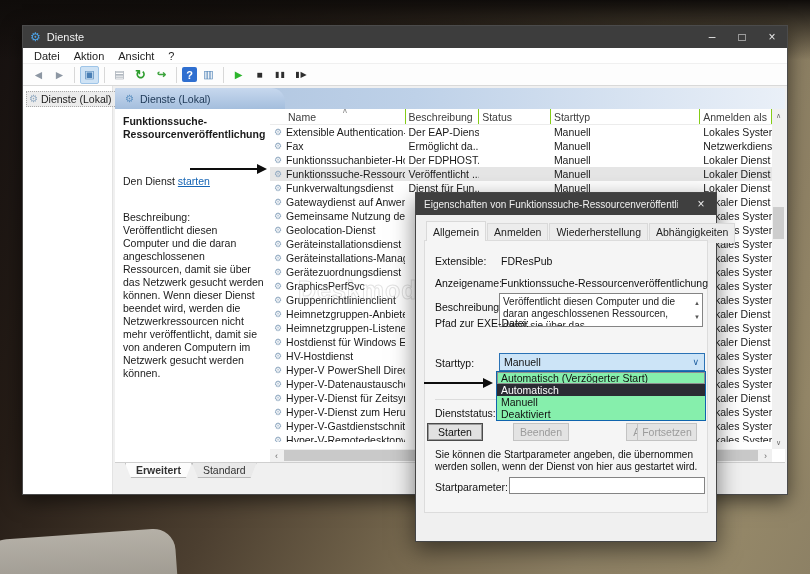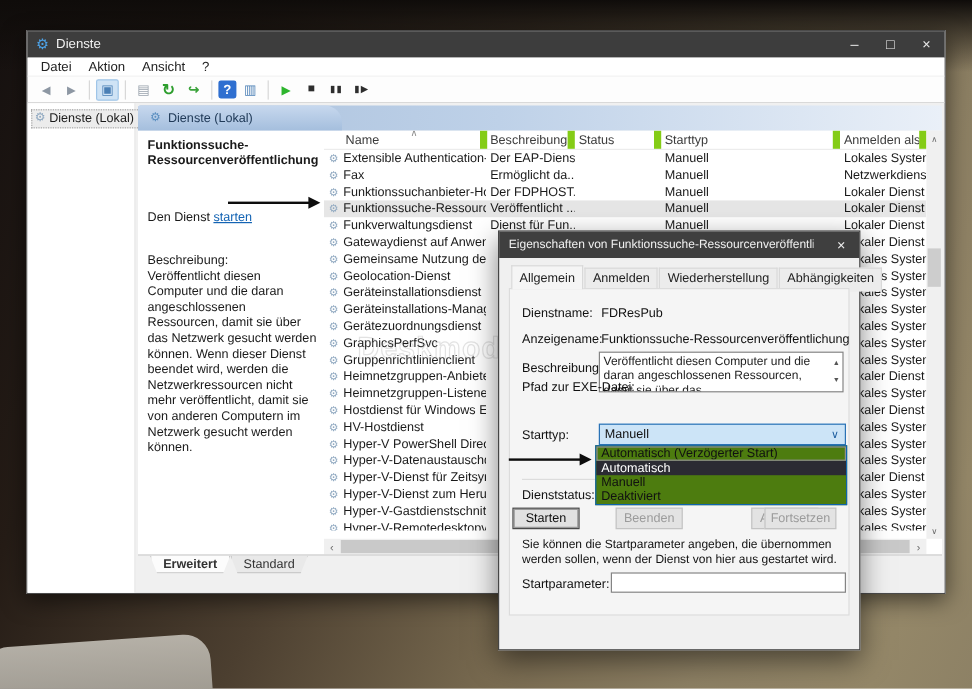--- a/index.html
+++ b/index.html
@@ -54,21 +54,21 @@
   .panelbody { position:absolute; left:2px; right:2px; top:23px; bottom:32px; background:#fff; }
 
   .descpanel { position:absolute; left:0; top:0; width:155px; bottom:0; padding:6px 4px 0 8px; background:#fff; }
   .svc-title { font-weight:bold; font-size:10.5px; line-height:13px; }
   .svc-action { margin-top:34px; font-size:10.5px; }
   .svc-action a { color:#1464b4; text-decoration:underline; cursor:pointer; }
   .svc-desc { margin-top:24px; font-size:10.5px; line-height:13px; }
 
   .list { position:absolute; left:155px; right:0; top:0; bottom:0; }
   .lheader { position:absolute; left:0; top:0; right:13px; height:16px; display:flex; border-bottom:1px solid #ececec; background:#fff; }
-  .hcell { position:relative; border-right:6px solid #84cc16; color:#3c3c3c; font-size:10.5px; display:flex; align-items:center; padding-left:3px; white-space:nowrap; overflow:hidden; }
+  .hcell { position:relative; border-right:1px solid #84cc16; color:#3c3c3c; font-size:10.5px; display:flex; align-items:center; padding-left:3px; white-space:nowrap; overflow:hidden; }
   .hcell .caret { position:absolute; left:72px; top:-3px; color:#8a8a8a; font-size:8px; }
   .hcell:first-child { padding-left:18px; }
   .lrows { position:absolute; left:0; top:16px; right:13px; bottom:20px; overflow:hidden; }
   .lrow { display:flex; height:14px; align-items:center; font-size:10.5px; white-space:nowrap; }
   .lrow.sel { background:#e6e6e6; }
   .lcell { overflow:hidden; padding-left:3px; white-space:nowrap; }
   .lcell.namec { display:flex; align-items:center; gap:4px; padding-left:4px; }
   .lcell .gear { font-size:9px; }
 
   .vscroll { position:absolute; right:0; top:0; width:13px; bottom:13px; background:#f0f0f0; }
@@ -106,21 +106,21 @@
   .dlg-page { position:absolute; left:8px; right:8px; top:47px; height:273px; background:#f5f5f5; border:1px solid #dcdcdc; }
   .frow { position:absolute; font-size:10.5px; color:#111; white-space:nowrap; }
   .dlg-textarea { position:absolute; left:74px; top:52px; width:204px; height:34px; background:#fff; border:1px solid #848484;
     font-size:10px; line-height:12px; padding:2px 14px 2px 3px; color:#222; overflow:hidden; }
   .ta-arr { position:absolute; right:2px; font-size:6px; color:#555; }
   .ta-arr.u { top:3px; } .ta-arr.d { bottom:3px; }
   .pathtext { position:absolute; left:10px; top:105px; font-size:10px; color:#222; white-space:nowrap; }
   .combo { position:absolute; left:74px; top:112px; width:206px; height:18px; background:#cce4f7; border:1px solid #2a72b5;
     display:flex; align-items:center; padding-left:4px; color:#111; }
   .combo .chev { margin-left:auto; margin-right:5px; color:#1b5c9e; font-size:9px; }
-  .dropdown { position:absolute; left:80px; top:178px; width:210px; background:#4d7c0f; border:1px solid #0f64ad; z-index:6; }
+  .dropdown { position:absolute; left:80px; top:178px; width:210px; background:#86efac; border:1px solid #0f64ad; z-index:6; }
   .dd-item { height:12px; line-height:12px; padding-left:4px; font-size:10.5px; color:#111; white-space:nowrap; overflow:hidden; }
   .dd-item.hl { background:#2b2b33; color:#fff; }
   .dd-item.boxed { outline:1px solid #8f8f8f; outline-offset:-1px; }
   .dlg-arrow { left:8px; top:189px; width:60px; z-index:7; }
   .sepline { position:absolute; left:10px; right:8px; top:158px; height:1px; background:#dcdcdc; }
   .svcbtn { position:absolute; top:182px; height:18px; background:#e1e1e1; border:1px solid #adadad; font-size:10.5px;
     display:flex; align-items:center; justify-content:center; color:#111; }
   .svcbtn.focus { border:1px solid #4a4a4a; box-shadow:inset 0 0 0 1px #9a9a9a; }
   .svcbtn.disabled { color:#9b9b9b; background:#e3e3e3; border-color:#c3c3c3; }
   .hint { position:absolute; left:10px; top:208px; width:266px; font-size:10px; line-height:12px; color:#111; white-space:normal; }
@@ -475,21 +475,21 @@
     <span class="dlg-title">Eigenschaften von Funktionssuche-Ressourcenveröffentlichung (L...</span>
     <span class="dlg-close">×</span>
   </div>
   <div class="dlg-tabs" id="dlgtabs">
       <div class="dtab active">Allgemein</div>
       <div class="dtab">Anmelden</div>
       <div class="dtab">Wiederherstellung</div>
       <div class="dtab">Abhängigkeiten</div>
     </div>
   <div class="dlg-page">
-    <span class="frow" style="left:10px; top:14px;">Dienstname:</span>
+    <span class="frow" style="left:10px; top:14px;">Extensible:</span>
     <span class="frow" style="left:76px; top:14px;">FDResPub</span>
     <span class="frow" style="left:10px; top:36px;">Anzeigename:</span>
     <span class="frow" style="left:76px; top:36px;">Funktionssuche-Ressourcenveröffentlichung</span>
     <span class="frow" style="left:10px; top:60px;">Beschreibung:</span>
     <div class="dlg-textarea">
       <span>Veröffentlicht diesen Computer und die daran angeschlossenen Ressourcen, damit sie über das</span>
       <span class="ta-arr u">▲</span>
       <span class="ta-arr d">▼</span>
     </div>
     <span class="frow" style="left:10px; top:76px;">Pfad zur EXE-Datei:</span>

